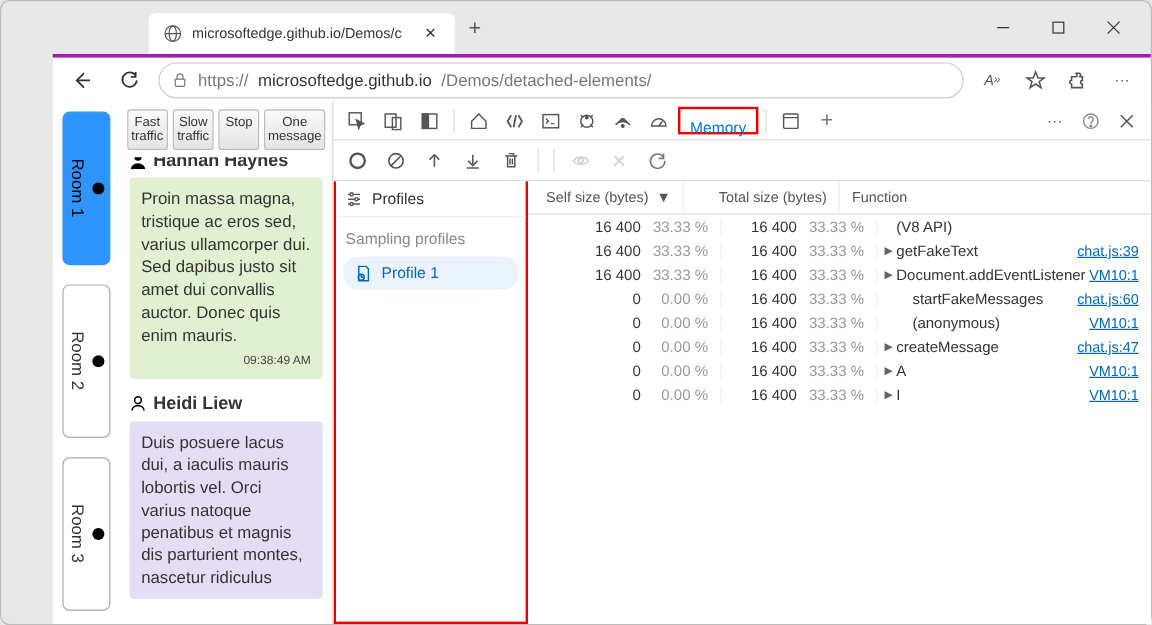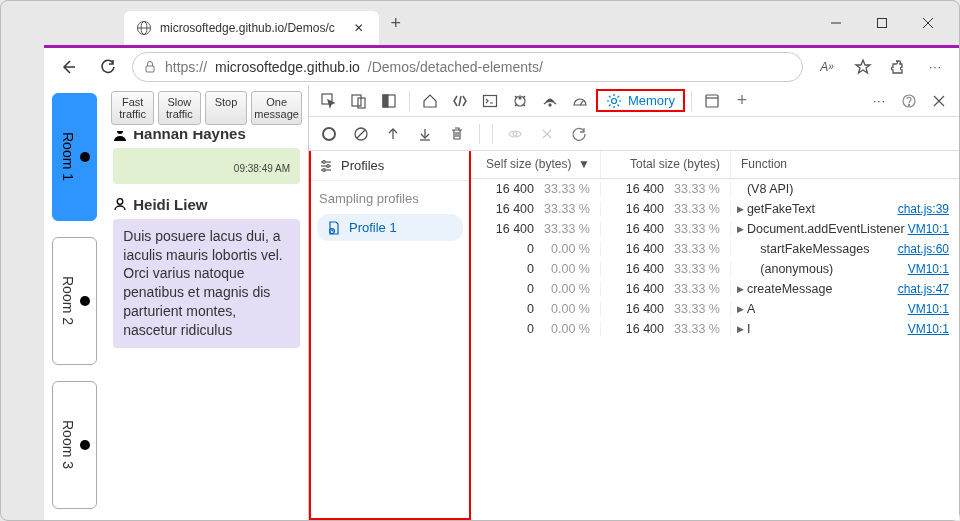--- a/index.html
+++ b/index.html
@@ -31,37 +31,37 @@
 .bubble { border-radius: 4px; padding: 8px 10px; font-size: 14px; line-height: 1.35; margin-bottom: 8px; }
 .bubble.green { background: #e1f0d1; }
 .bubble.purple { background: #e5ddf5; }
 .timestamp { text-align: right; font-size: 10px; color: #444; margin-top: 6px; }
 .personicon { width: 14px; height: 14px; }
 .devtools { flex: 1; display: flex; flex-direction: column; background: #fff; }
 .dt-topbar { height: 32px; border-bottom: 1px solid #ddd; display: flex; align-items: center; padding: 0 6px; gap: 2px; }
 .dt-icn { width: 28px; height: 28px; display: flex; align-items: center; justify-content: center; color: #555; }
 .dt-icn svg { width: 16px; height: 16px; }
 .dt-sep { width: 1px; height: 20px; background: #ddd; margin: 0 4px; }
-.memory-tab { border: 2px solid #e00; padding: 2px 8px; display: flex; align-items: center; gap: 6px; color: #0078d4; height: 23px; }
+.memory-tab { border: 2px solid #e00; padding: 2px 8px; display: flex; align-items: center; gap: 6px; color: #0078d4; height: 23px; flex-direction: column; }
 .dt-topbar .right { margin-left: auto; display: flex; gap: 2px; }
 .dt-sub1 { height: 34px; border-bottom: 1px solid #ddd; display: flex; align-items: center; padding: 0 6px; gap: 4px; }
 .rec { width: 14px; height: 14px; border: 2px solid #555; border-radius: 50%; }
 .heavy { border: 2px solid #e00; padding: 3px 8px; display: flex; align-items: center; gap: 4px; font-size: 13px; }
 .faded { color: #aaa; }
 .dt-body { flex: 1; display: flex; overflow: hidden; }
 .profiles-pane { width: 162px; border: 2px solid #e00; border-top: none; display: flex; flex-direction: column; }
 .profiles-hdr { height: 30px; display: flex; align-items: center; gap: 8px; padding: 0 8px; border-bottom: 1px solid #eee; color: #333; }
 .profiles-sub { padding: 10px 8px 6px 8px; color: #888; font-size: 13px; }
 .profile-item { margin: 2px 6px; padding: 6px 10px; border-radius: 12px; background: #eaf3fb; color: #0067c0; display: flex; align-items: center; gap: 8px; font-size: 13px; }
 .grid-pane { flex: 1; display: flex; flex-direction: column; }
 .grid-head { height: 28px; display: flex; border-bottom: 1px solid #ddd; font-size: 12px; color: #555; }
 .col-self { width: 130px; text-align: right; padding: 6px 10px 0 0; border-right: 1px solid #eee; }
 .col-total { width: 130px; text-align: right; padding: 6px 10px 0 0; border-right: 1px solid #eee; }
 .col-func { flex: 1; padding: 6px 0 0 10px; }
-.grid-rows { flex: 1; overflow: hidden; }
+.grid-rows { flex: 1; overflow: hidden; margin-left: 31px; }
 .row { height: 20px; display: flex; font-size: 12.5px; align-items: center; }
 .row .self { width: 130px; display: flex; justify-content: flex-end; gap: 8px; padding-right: 10px; border-right: 1px solid #f0f0f0; }
 .row .self .pct, .row .total .pct { color: #999; width: 48px; text-align: right; }
 .row .self .val, .row .total .val { width: 50px; text-align: right; }
 .row .total { width: 130px; display: flex; justify-content: flex-end; gap: 8px; padding-right: 10px; border-right: 1px solid #f0f0f0; }
 .row .func { flex: 1; display: flex; padding-left: 6px; align-items: center; gap: 3px; }
 .row .link { margin-left: auto; padding-right: 10px; color: #0067c0; text-decoration: underline; font-size: 12px; }
 .tri { font-size: 9px; color: #666; }
 </style>
 </head>
@@ -166,20 +166,21 @@
       </div>
       <div class="chat-scroll">
         <div class="chatname cut">
           <svg class="personicon" viewBox="0 0 14 14" fill="#000">
               <circle cx="7" cy="4" r="3"></circle>
               <path d="M1 14 a6 5 0 0 1 12 0 z"></path>
             </svg>
           <span>Hannan Haynes</span>
         </div>
         <div class="bubble green">
+          <span>Proin massa magna, tristique ac eros sed, varius ullamcorper dui. Sed dapibus justo sit amet dui convallis auctor. Donec quis enim mauris.</span>
           <div class="timestamp">09:38:49 AM</div>
         </div>
         <div class="chatname">
           <svg class="personicon" viewBox="0 0 14 14" fill="none" stroke="#000" stroke-width="1.3">
               <circle cx="7" cy="4.5" r="2.8"></circle>
               <path d="M2 13 a5 4 0 0 1 10 0"></path>
             </svg>
           <span>Heidi Liew</span>
         </div>
         <div class="bubble purple">

